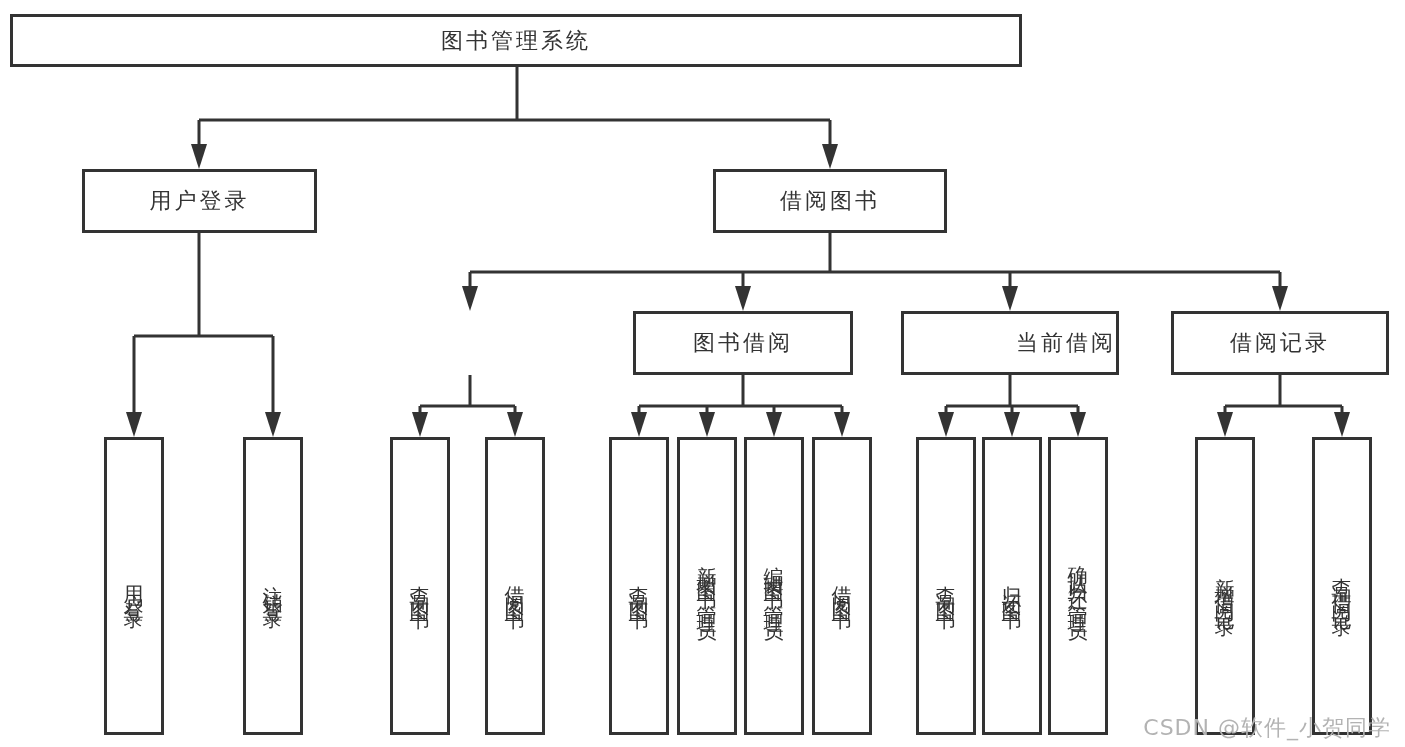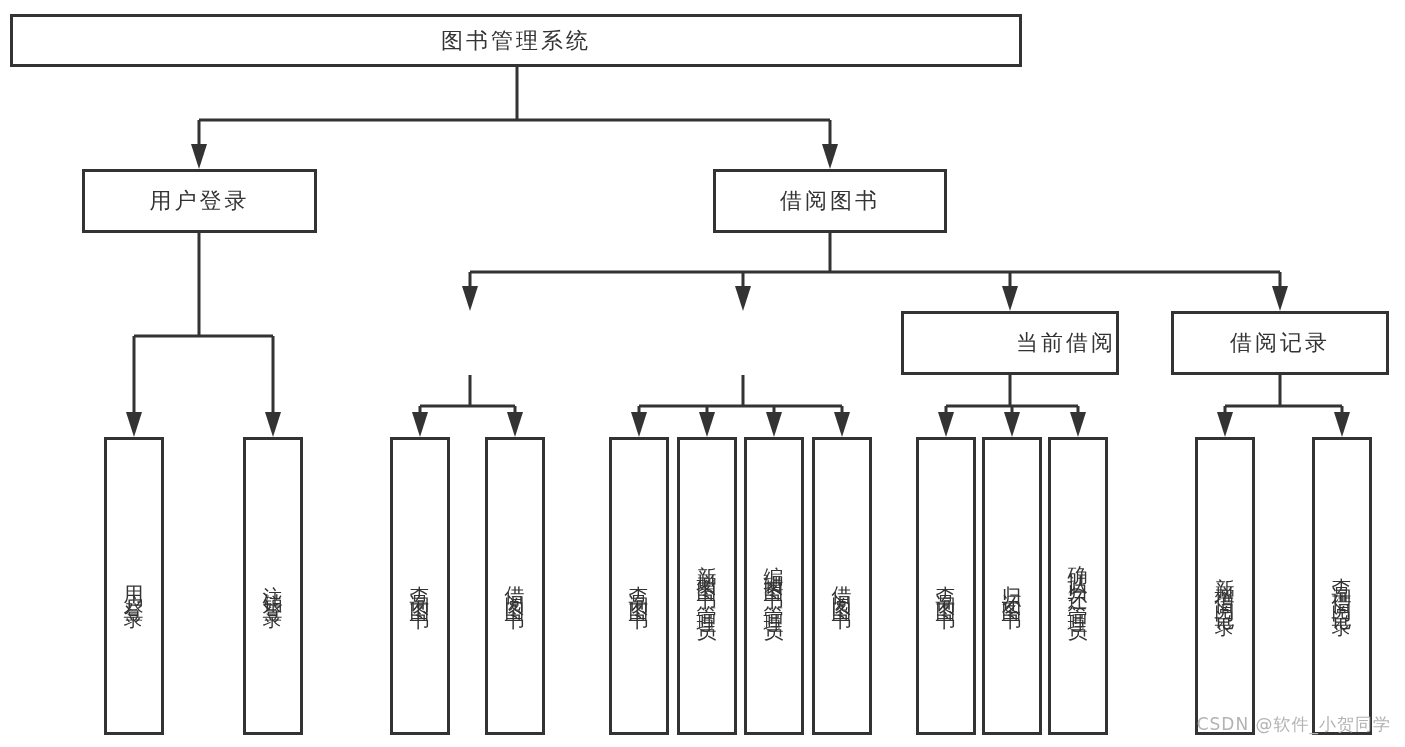--- a/index.html
+++ b/index.html
@@ -52,21 +52,21 @@
     white-space: nowrap;
     font-size: 20px;
     line-height: 1;
     letter-spacing: 8px;
     color: #333333;
   }
   .watermark {
     position: absolute;
     top: 713px;
     right: 14px;
-    font-size: 17px;
+    font-size: 22px;
     letter-spacing: 1px;
     color: #b3b3b3;
     z-index: 3;
     white-space: nowrap;
   }
   
   #n-root   { left: 10px;  top: 14px;  width: 1012px; height: 53px; }
   #n-login  { left: 82px;  top: 169px; width: 235px;  height: 64px; }
   #n-mgmt   { left: 713px; top: 169px; width: 234px;  height: 64px; }
   #n-rec    { left: 361px; top: 311px; width: 218px;  height: 64px; }
@@ -129,20 +129,23 @@
     <span>图书管理系统</span>
   </div>
 
   <div class="hbox" id="n-login">
     <span>用户登录</span>
   </div>
   <div class="hbox" id="n-mgmt">
     <span>借阅图书</span>
   </div>
 
+  <div class="hbox" id="n-borrow">
+    <span>图书借阅</span>
+  </div>
   <div class="hbox" id="n-cur">
     <span>当前借阅</span>
   </div>
   <div class="hbox" id="n-hist">
     <span>借阅记录</span>
   </div>
 
   <div class="vbox" id="l-1">
     <span class="vtext">用户登录</span>
   </div>

